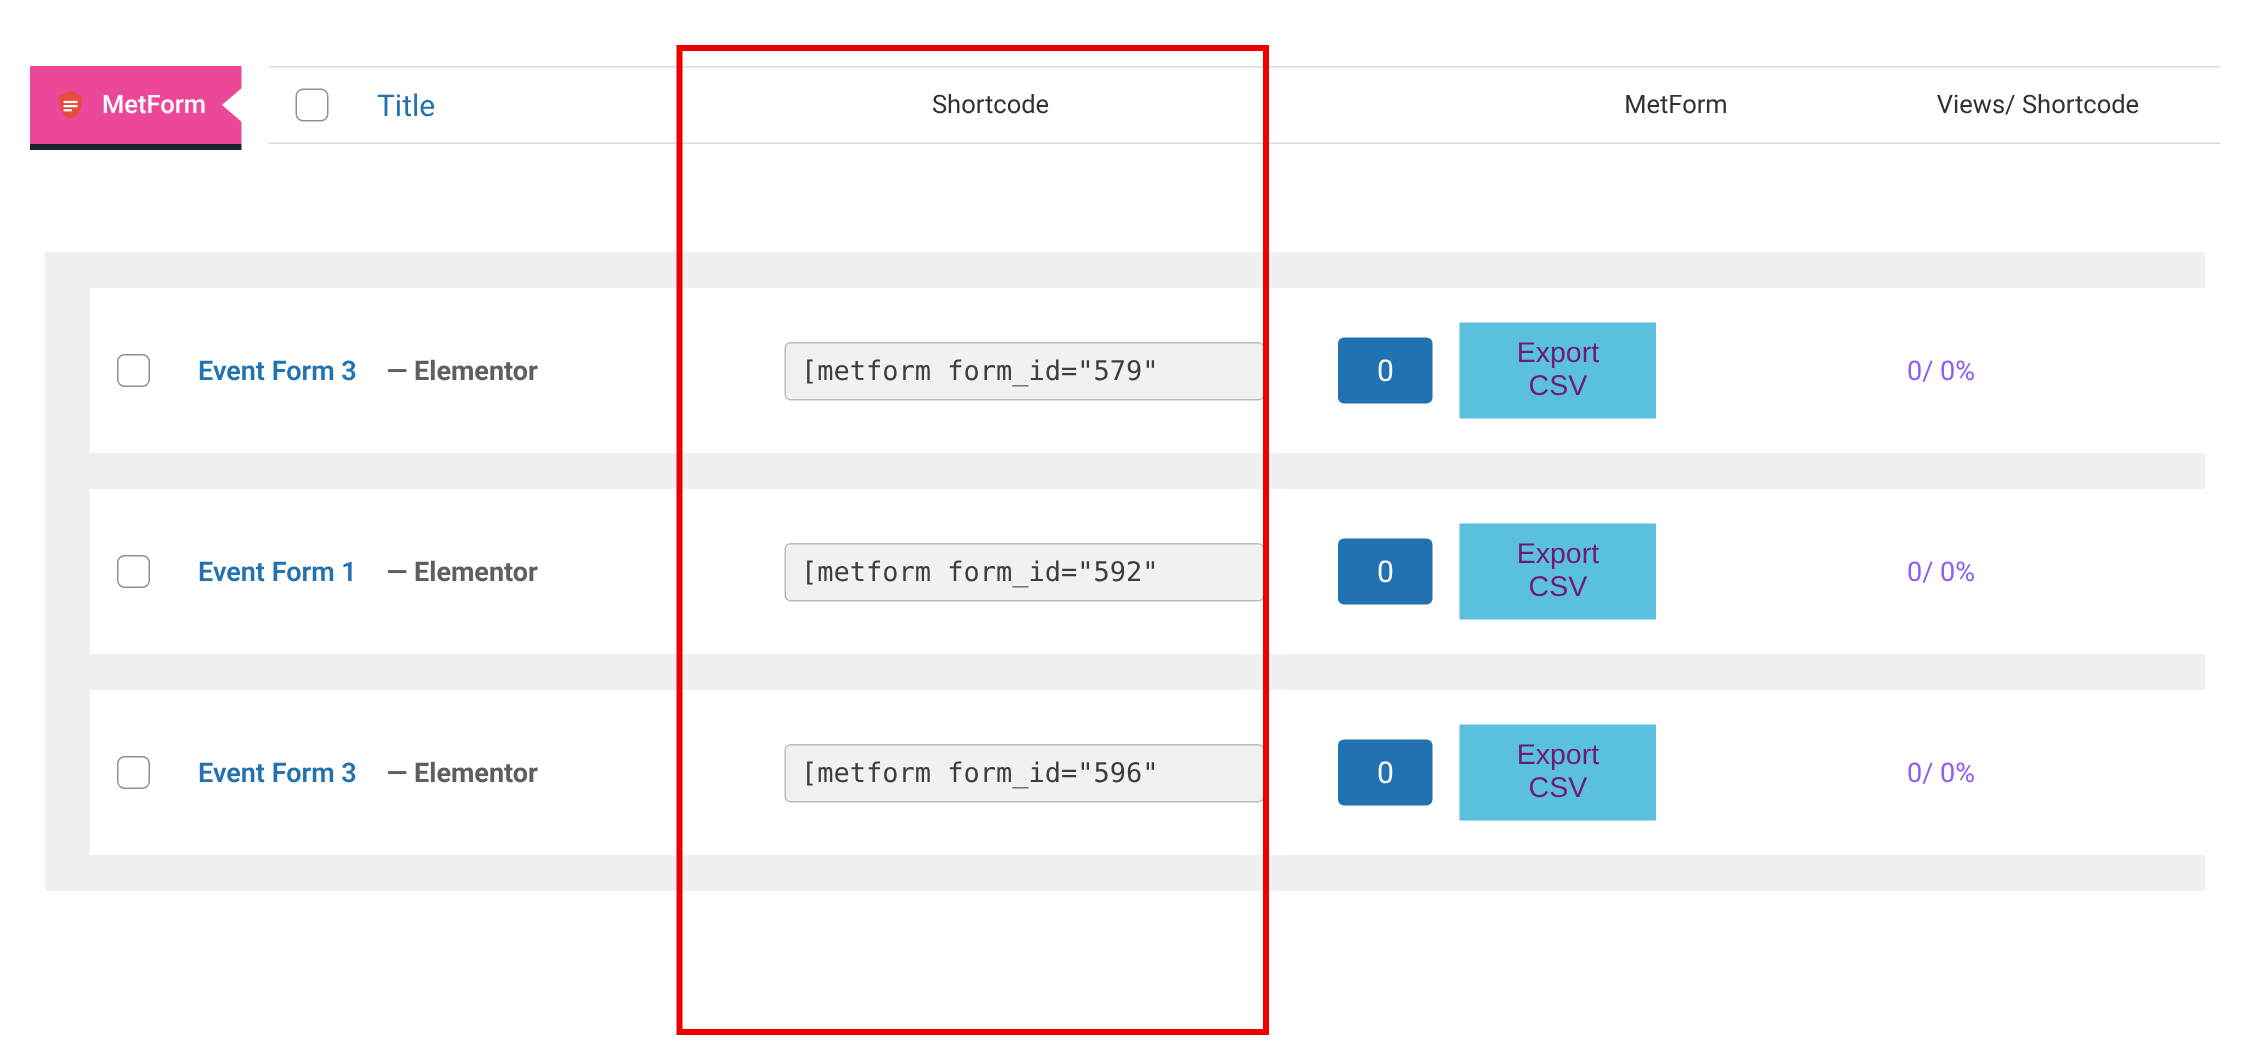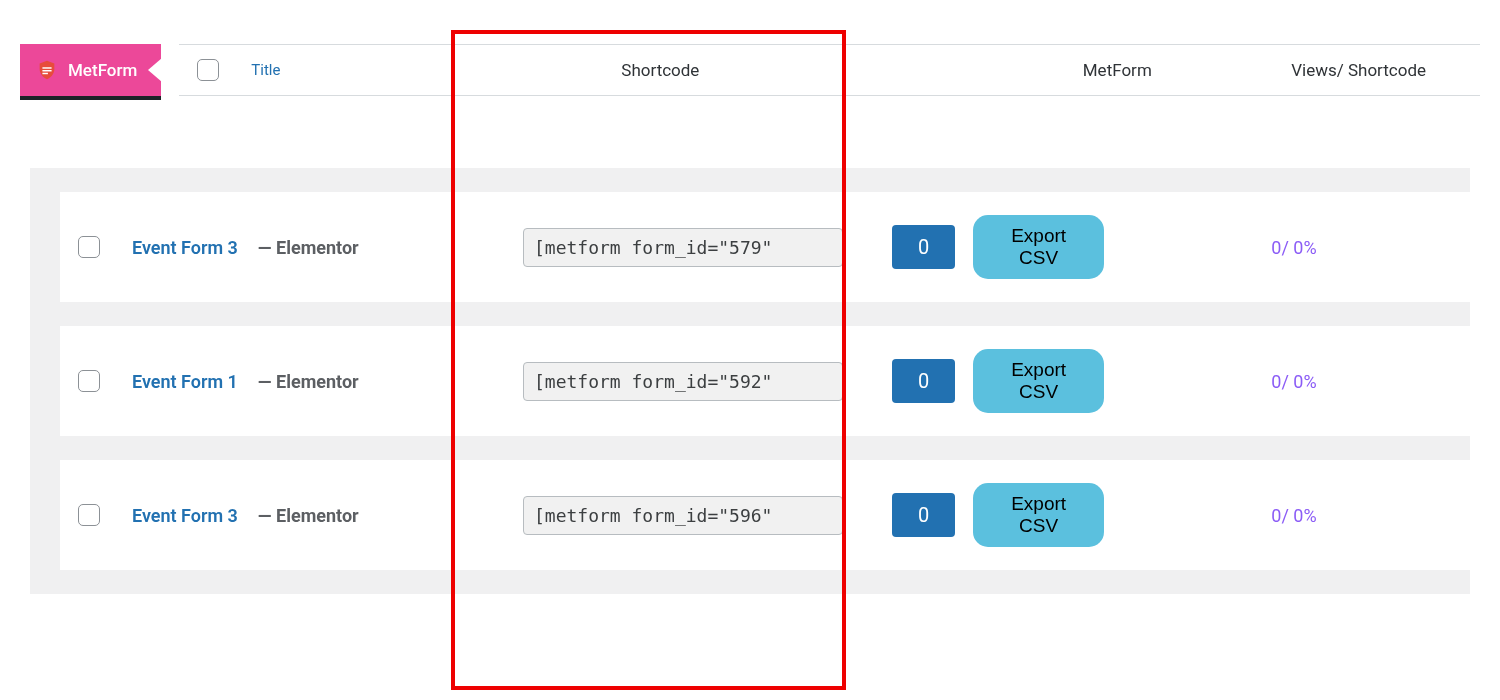--- a/index.html
+++ b/index.html
@@ -79,21 +79,21 @@
     height: 100%;
   }
   .col-check   { width: 58px; justify-content: center; padding: 0; }
   .col-title   { width: 370px; }
   .col-short   { width: 390px; justify-content: flex-start; }
   .col-entries { width: 240px; justify-content: center; }
   .col-views   { flex: 1; justify-content: center; }
 
   .hdr-link {
     color: #2271b1;
-    font-size: 15px;
+    font-size: 20px;
   }
   .hdr-text {
     color: #2f3337;
     font-size: 17px;
   }
   .chk {
     width: 22px; height: 22px;
     border: 1.5px solid #8c9196;
     border-radius: 5px;
     background: #fff;
@@ -156,24 +156,24 @@
   .entry-badge {
     background: #2271b1;
     color: #fff;
     font-size: 20px;
     font-weight: 400;
     padding: 10px 26px;
     border-radius: 4px;
   }
   .export-btn {
     background: #5bc0de;
-    color: #000000;
+    color: #701a75;
     font-size: 19px;
     padding: 10px 28px;
-    border-radius: 15px;
+    border-radius: 0;
     border: none;
     cursor: pointer;
   }
   .data-row .col-views { flex:1; display:flex; justify-content:center; color:#8b5cf6; font-size:18px; }
 
   
   .highlight-box {
     position: absolute;
     border: 4px solid #ee0000;
     left: 451px;

